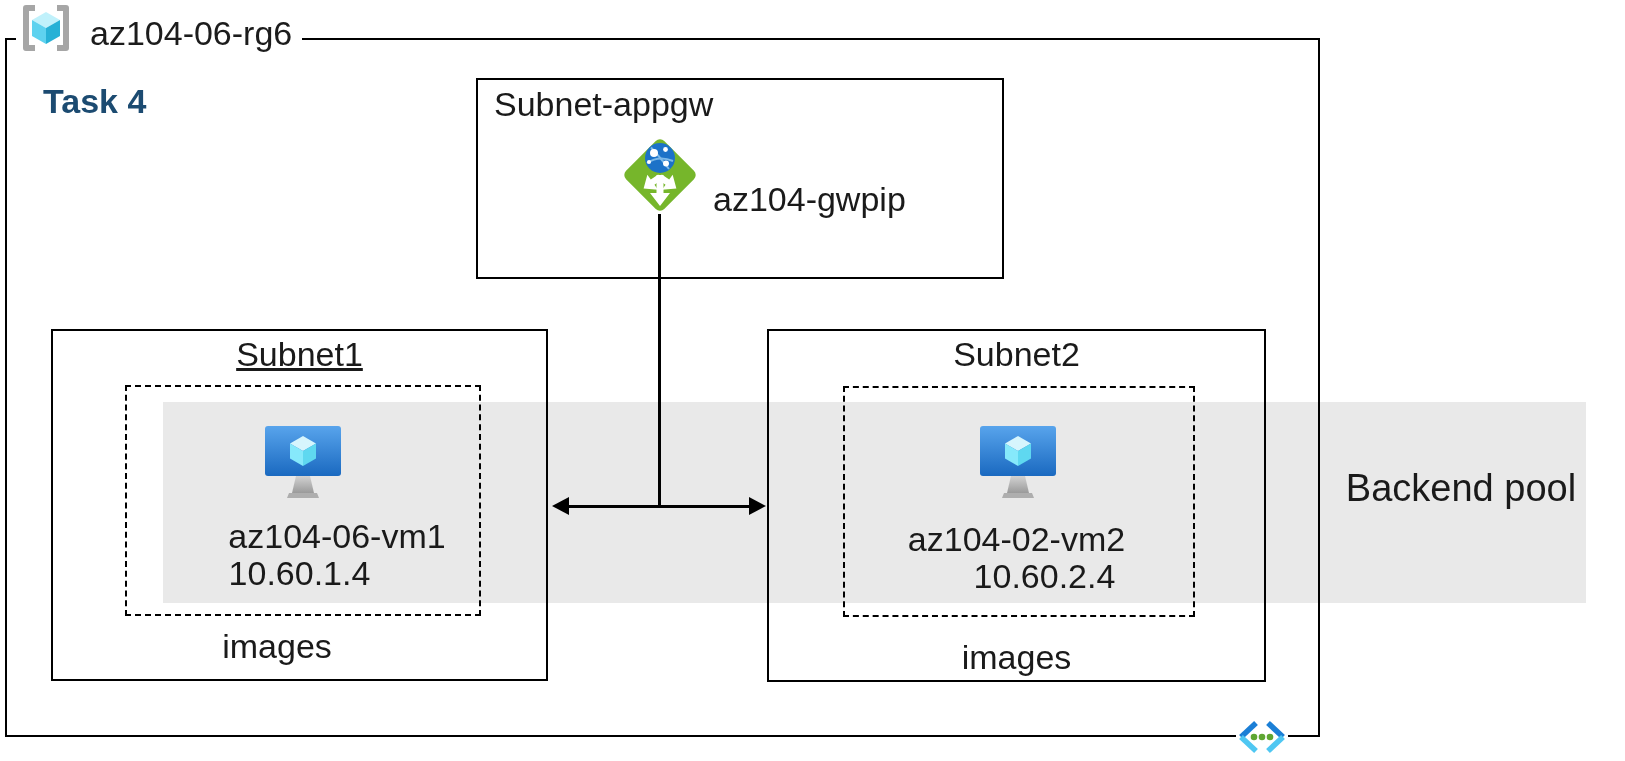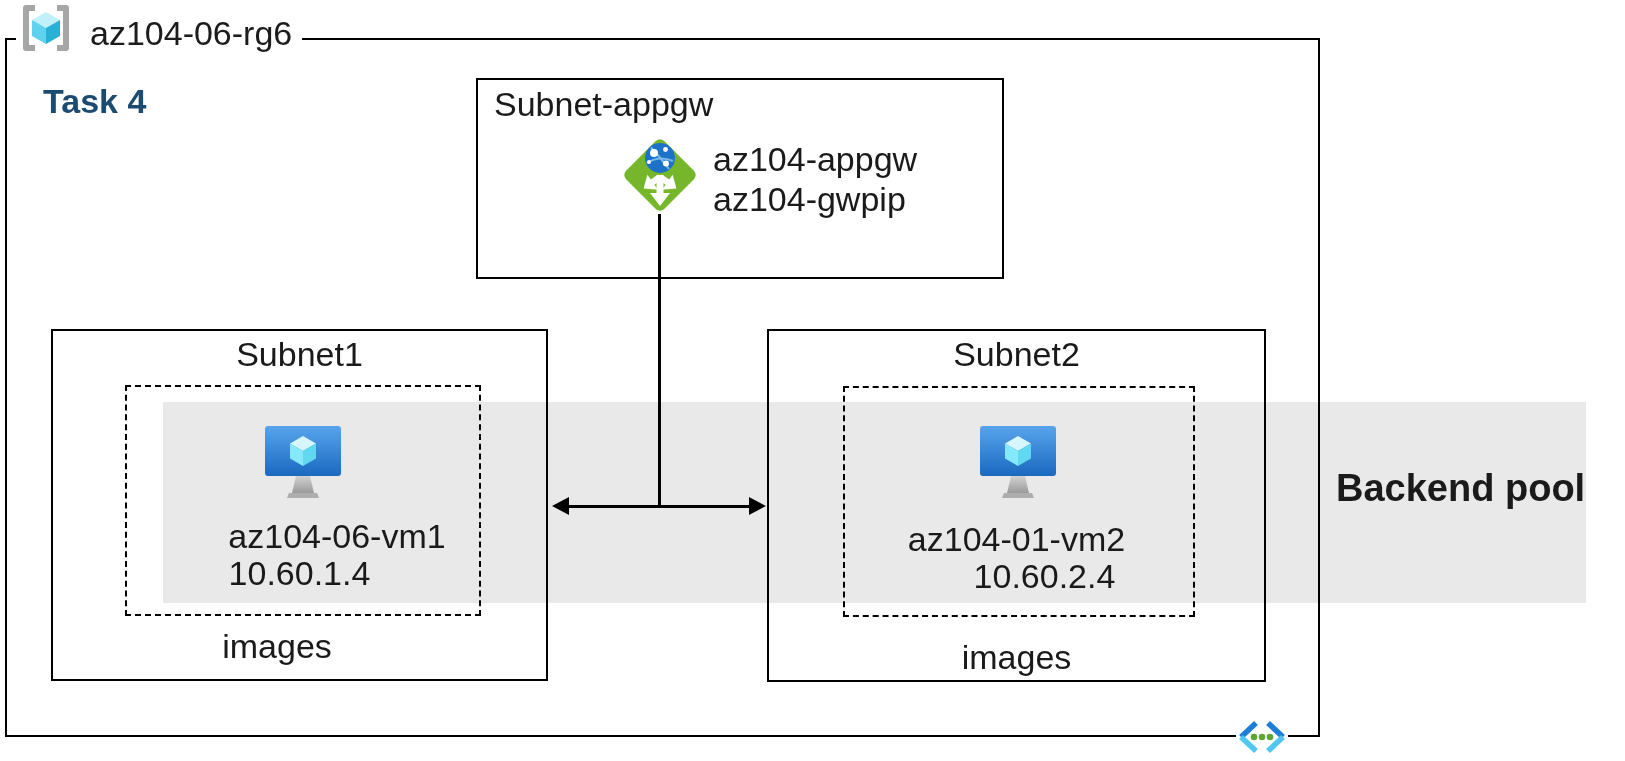--- a/index.html
+++ b/index.html
@@ -4,21 +4,21 @@
 <style>
   html,body{margin:0;padding:0;background:#fff;}
   #canvas{position:relative;width:1625px;height:761px;background:#fff;overflow:hidden;
           font-family:"Liberation Sans",sans-serif;color:#1a1a1a;}
   .box{position:absolute;border:2px solid #000;background:transparent;box-sizing:border-box;z-index:2;}
   .dashedbox{position:absolute;border:2px dashed #000;background:transparent;box-sizing:border-box;z-index:2;}
   .lbl{position:absolute;font-size:34px;line-height:1.1;white-space:nowrap;z-index:4;}
   .ctr{text-align:center;white-space:nowrap;}
   .band{position:absolute;left:163px;top:402px;width:1423px;height:201px;background:#e9e9e9;z-index:1;}
   .band-label{position:absolute;left:1336px;top:467px;width:250px;font-size:38px;color:#1a1a1a;
-              text-align:left;z-index:2;font-weight:bold;}
+              text-align:center;z-index:2;}
   .task{position:absolute;left:43px;top:82px;font-size:34px;font-weight:700;color:#1c4b71;z-index:4;}
   .rg-title{position:absolute;left:90px;top:14px;font-size:34px;color:#1c1c1c;z-index:4;}
   .mask{position:absolute;left:16px;top:33px;width:286px;height:14px;background:#fff;z-index:3;}
   .vline{position:absolute;left:658px;top:214px;width:3px;height:293px;background:#000;z-index:3;}
   .hline{position:absolute;left:564px;top:505px;width:196px;height:3px;background:#000;z-index:3;}
   .ah-left{position:absolute;left:552px;top:497px;width:0;height:0;z-index:3;
            border-top:9px solid transparent;border-bottom:9px solid transparent;border-right:17px solid #000;}
   .ah-right{position:absolute;left:749px;top:497px;width:0;height:0;z-index:3;
            border-top:9px solid transparent;border-bottom:9px solid transparent;border-left:17px solid #000;}
   svg{display:block;}
@@ -63,30 +63,29 @@
     <g>
       <circle cx="42" cy="25" r="15" fill="#1c72c8"></circle>
       <path d="M29 30 Q41 22 55 28" stroke="#7db9e8" stroke-width="2" fill="none"></path>
       <path d="M33 14.5 Q41 23 51 36" stroke="#7db9e8" stroke-width="2" fill="none"></path>
       <circle cx="36" cy="20" r="4" fill="#ffffff"></circle>
       <circle cx="48" cy="30.5" r="3" fill="#ffffff"></circle>
       <circle cx="47.5" cy="16.5" r="2.4" fill="#ffffff"></circle>
       <circle cx="31" cy="29" r="2" fill="#ffffff"></circle>
     </g>
   </svg>
-  <div class="lbl" style="left:713px;top:141px;">az104-appgw</div>
   <div class="lbl" style="left:713px;top:181px;">az104-gwpip</div>
 
   <div class="vline"></div>
   <div class="hline"></div>
   <div class="ah-left"></div>
   <div class="ah-right"></div>
 
   <div class="box" style="left:51px;top:329px;width:497px;height:352px;"></div>
-  <div class="lbl ctr" style="left:51px;top:336px;width:497px;">Subnet1</div>
+  <div class="lbl ctr" style="left:51px;top:336px;width:497px;text-decoration:underline;">Subnet1</div>
   <div class="dashedbox" style="left:125px;top:385px;width:356px;height:231px;"></div>
 
   <svg class="icon" style="left:265px;top:426px;" width="76" height="78" viewBox="0 0 76 78">
     <defs>
       <linearGradient id="vmg1" x1="0" y1="0" x2="0" y2="1">
         <stop offset="0" stop-color="#58a4ec"></stop>
           <stop offset="1" stop-color="#1a69c0"></stop>
       </linearGradient>
       <linearGradient id="stg1" x1="0" y1="0" x2="0" y2="1">
         <stop offset="0" stop-color="#d2d2d2"></stop>
@@ -119,21 +118,21 @@
           <stop offset="1" stop-color="#9a9a9a"></stop>
       </linearGradient>
     </defs>
     <rect x="0" y="0" width="76" height="50" rx="3" fill="url(#vmg2)"></rect>
     <polygon points="38,10 51,17.5 38,25 25,17.5" fill="#d6f5fd"></polygon>
     <polygon points="25,17.5 38,25 38,40 25,32.5" fill="#86e9fb"></polygon>
     <polygon points="51,17.5 38,25 38,40 51,32.5" fill="#5fd8f0"></polygon>
     <path d="M31 50 L45 50 L49 67 L27 67 Z" fill="url(#stg2)"></path>
     <path d="M24 67 L52 67 L54 72 L22 72 Z" fill="#aeaeae"></path>
   </svg>
-  <div class="lbl ctr" style="left:767px;top:521px;width:499px;">az104-01-vm2</div>
+  <div class="lbl ctr" style="left:767px;top:521px;width:499px;">az104-02-vm2</div>
   <div class="lbl ctr" style="left:767px;top:558px;width:499px;margin-left:28px;">10.60.2.4</div>
   <div class="lbl ctr" style="left:767px;top:639px;width:499px;">images</div>
 
   <svg class="icon" style="left:1235px;top:719px;" width="54" height="36" viewBox="0 0 54 36">
     <rect x="1" y="3" width="52" height="30" fill="#ffffff"></rect>
     <path d="M21 4 L6 18" stroke="#1b7fd6" stroke-width="5.5" fill="none"></path>
     <path d="M6 18 L21 32" stroke="#4fc7f2" stroke-width="5.5" fill="none"></path>
     <path d="M33 4 L48 18" stroke="#1b7fd6" stroke-width="5.5" fill="none"></path>
     <path d="M48 18 L33 32" stroke="#4fc7f2" stroke-width="5.5" fill="none"></path>
     <circle cx="19" cy="18" r="3.3" fill="#5ea632"></circle>

